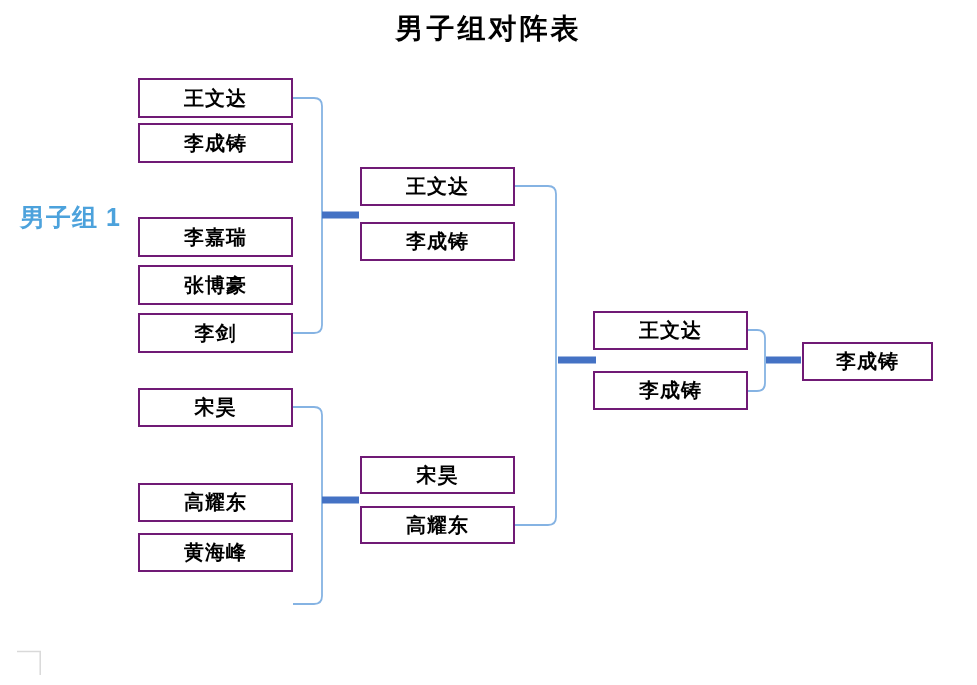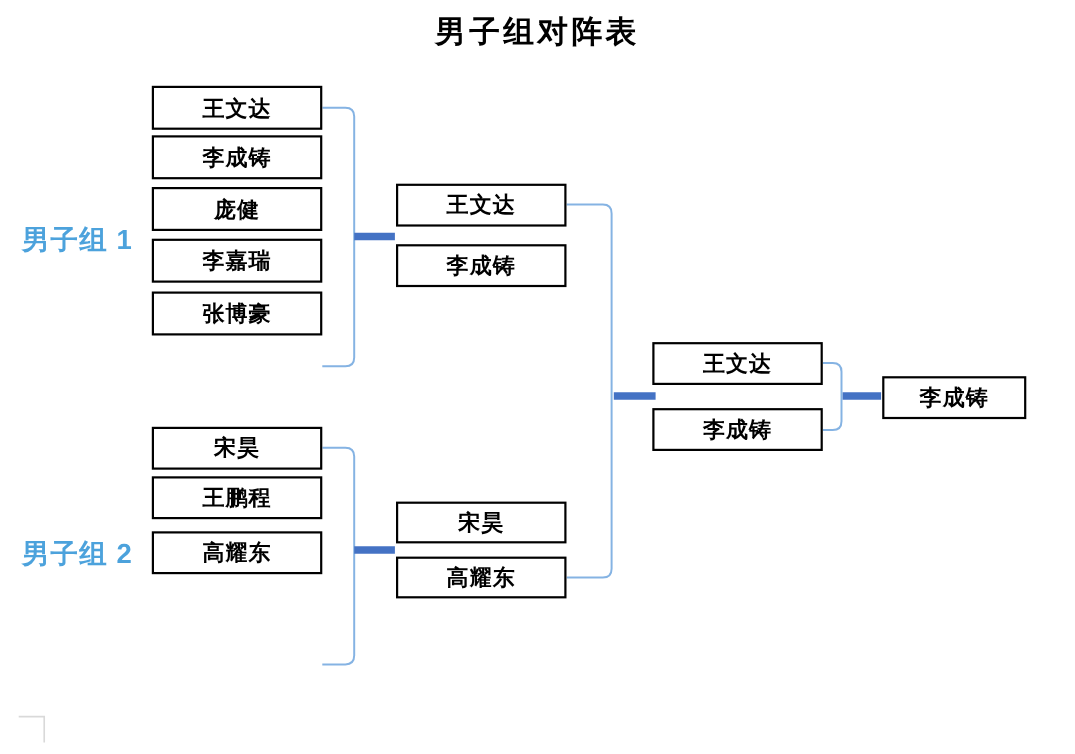--- a/index.html
+++ b/index.html
@@ -30,21 +30,21 @@
     letter-spacing: 1px;
     color: #4CA2DC;
     white-space: nowrap;
     margin-left: 12px;
   }
   .pbox {
     position: absolute;
     box-sizing: border-box;
     width: 155px;
     height: 40px;
-    border: 2px solid #000000;
+    border: 2px solid #701a75;
     background: #ffffff;
     display: flex;
     align-items: center;
     justify-content: center;
     font-size: 20px;
     font-weight: bold;
     letter-spacing: 1px;
     color: #000000;
   }
   svg.wires {
@@ -57,45 +57,44 @@
   .corner { stroke: #D9D9D9; stroke-width: 1.5; fill: none; }
 </style>
 </head>
 <body>
 
 <div class="canvas">
 
   <div class="title">男子组对阵表</div>
 
   <div class="glabel" style="top:201px">男子组 1</div>
-  <div class="glabel" style="top:487px">男子组 2</div>
 
   <svg class="wires" viewBox="0 0 977 685" aria-hidden="true">
     <path class="wire" d="M293,98 H314 Q322,98 322,106 V325 Q322,333 314,333 H293"></path>
     <path class="wire" d="M293,407 H314 Q322,407 322,415 V596 Q322,604 314,604 H293"></path>
     <path class="wire" d="M515,186 H548 Q556,186 556,194 V517 Q556,525 548,525 H515"></path>
     <path class="wire" d="M748,330 H757 Q765,330 765,338 V383 Q765,391 757,391 H748"></path>
 
     <line class="dash" x1="322" y1="215" x2="359" y2="215"></line>
     <line class="dash" x1="322" y1="500" x2="359" y2="500"></line>
     <line class="dash" x1="558" y1="360" x2="596" y2="360"></line>
     <line class="dash" x1="766" y1="360" x2="801" y2="360"></line>
 
     <path class="corner" d="M17,651.5 H40.2 V675"></path>
   </svg>
 
   <div class="pbox" style="left:138px;top:78px">王文达</div>
   <div class="pbox" style="left:138px;top:123px">李成铸</div>
-  <div class="pbox" style="left:138px;top:170px">庞健</div>
   <div class="pbox" style="left:138px;top:217px">李嘉瑞</div>
   <div class="pbox" style="left:138px;top:265px">张博豪</div>
+  <div class="pbox" style="left:138px;top:313px">李剑</div>
 
   <div class="pbox" style="left:138px;top:388px;height:39px">宋昊</div>
-  <div class="pbox" style="left:138px;top:433px;height:39px">王鹏程</div>
   <div class="pbox" style="left:138px;top:483px;height:39px">高耀东</div>
+  <div class="pbox" style="left:138px;top:533px;height:39px">黄海峰</div>
 
   <div class="pbox" style="left:360px;top:167px;height:39px">王文达</div>
   <div class="pbox" style="left:360px;top:222px;height:39px">李成铸</div>
 
   <div class="pbox" style="left:360px;top:456px;height:38px">宋昊</div>
   <div class="pbox" style="left:360px;top:506px;height:38px">高耀东</div>
 
   <div class="pbox" style="left:593px;top:311px;height:39px">王文达</div>
   <div class="pbox" style="left:593px;top:371px;height:39px">李成铸</div>
 

